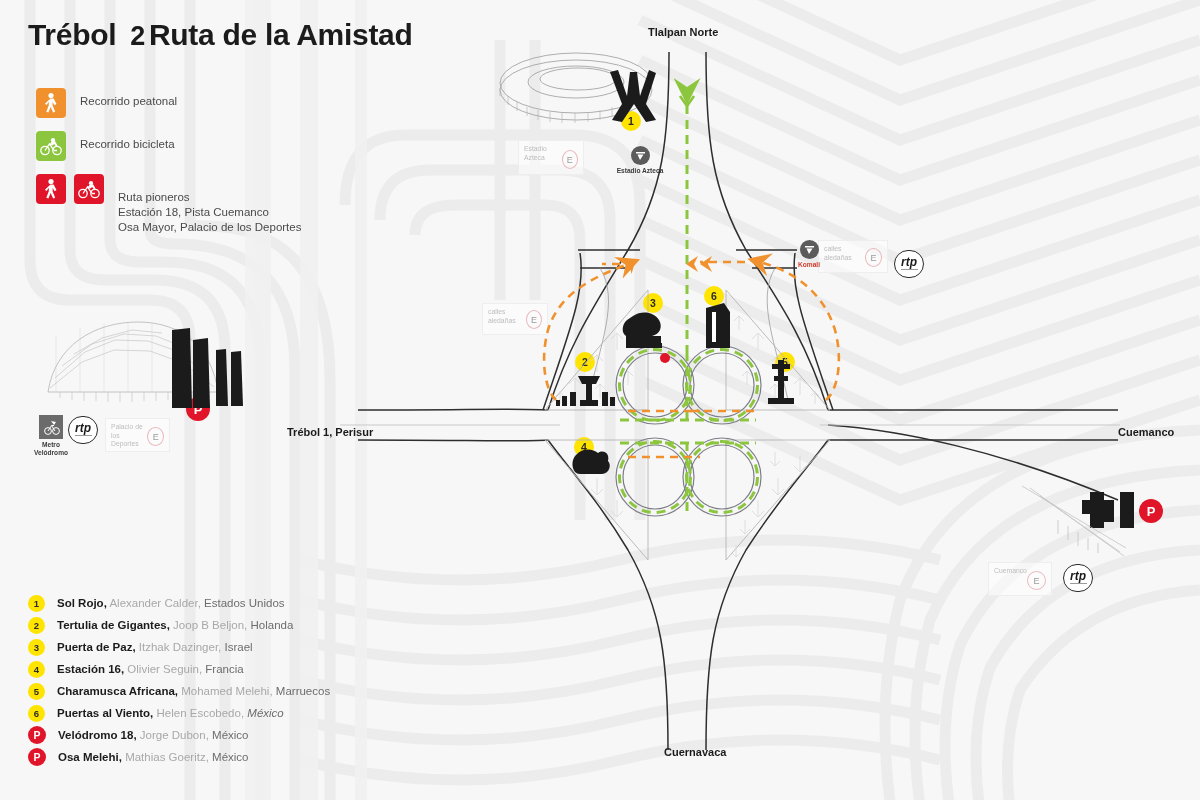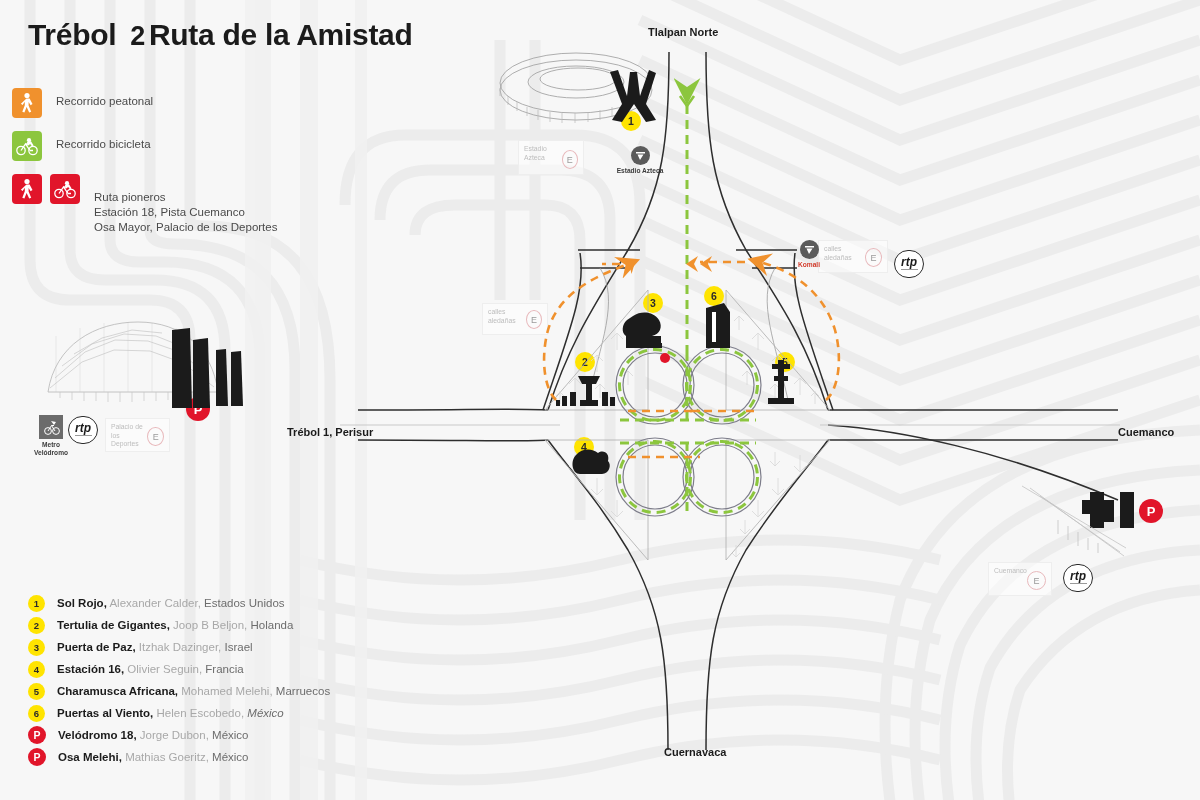--- a/index.html
+++ b/index.html
@@ -19,21 +19,21 @@
     left:28px;top:18px;
     font-size:30px;font-weight:bold;color:#1b1b1b;
     letter-spacing:-0.3px;white-space:nowrap;
     display:flex;align-items:baseline;gap:0px;
   }
   #title .t1{margin-right:14px;}
   #title .t2{font-size:27px;margin-right:4px;}
   #title .t3{}
 
   
-  #legend{left:12px;top:88px;}
+  #legend{left:36px;top:88px;}
   .legrow{display:flex;align-items:flex-start;margin-bottom:13px;}
   .legicon{
     width:30px;height:30px;border-radius:4px;
     display:flex;align-items:center;justify-content:center;
     flex:0 0 auto;
   }
   .legicon svg{display:block;}
   .legtext{
     margin-left:14px;font-size:11.5px;color:#4a4a4a;line-height:15px;
     padding-top:6px;white-space:nowrap;

